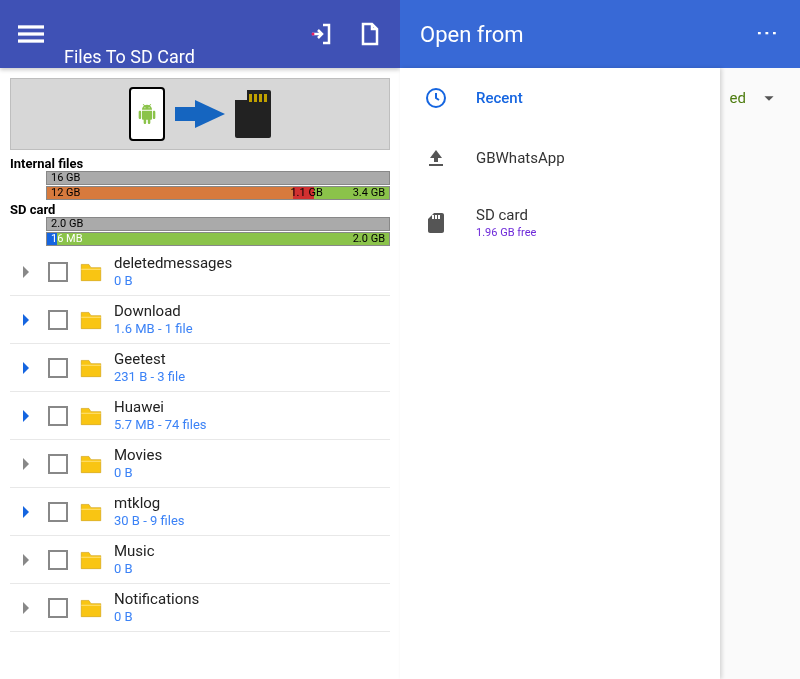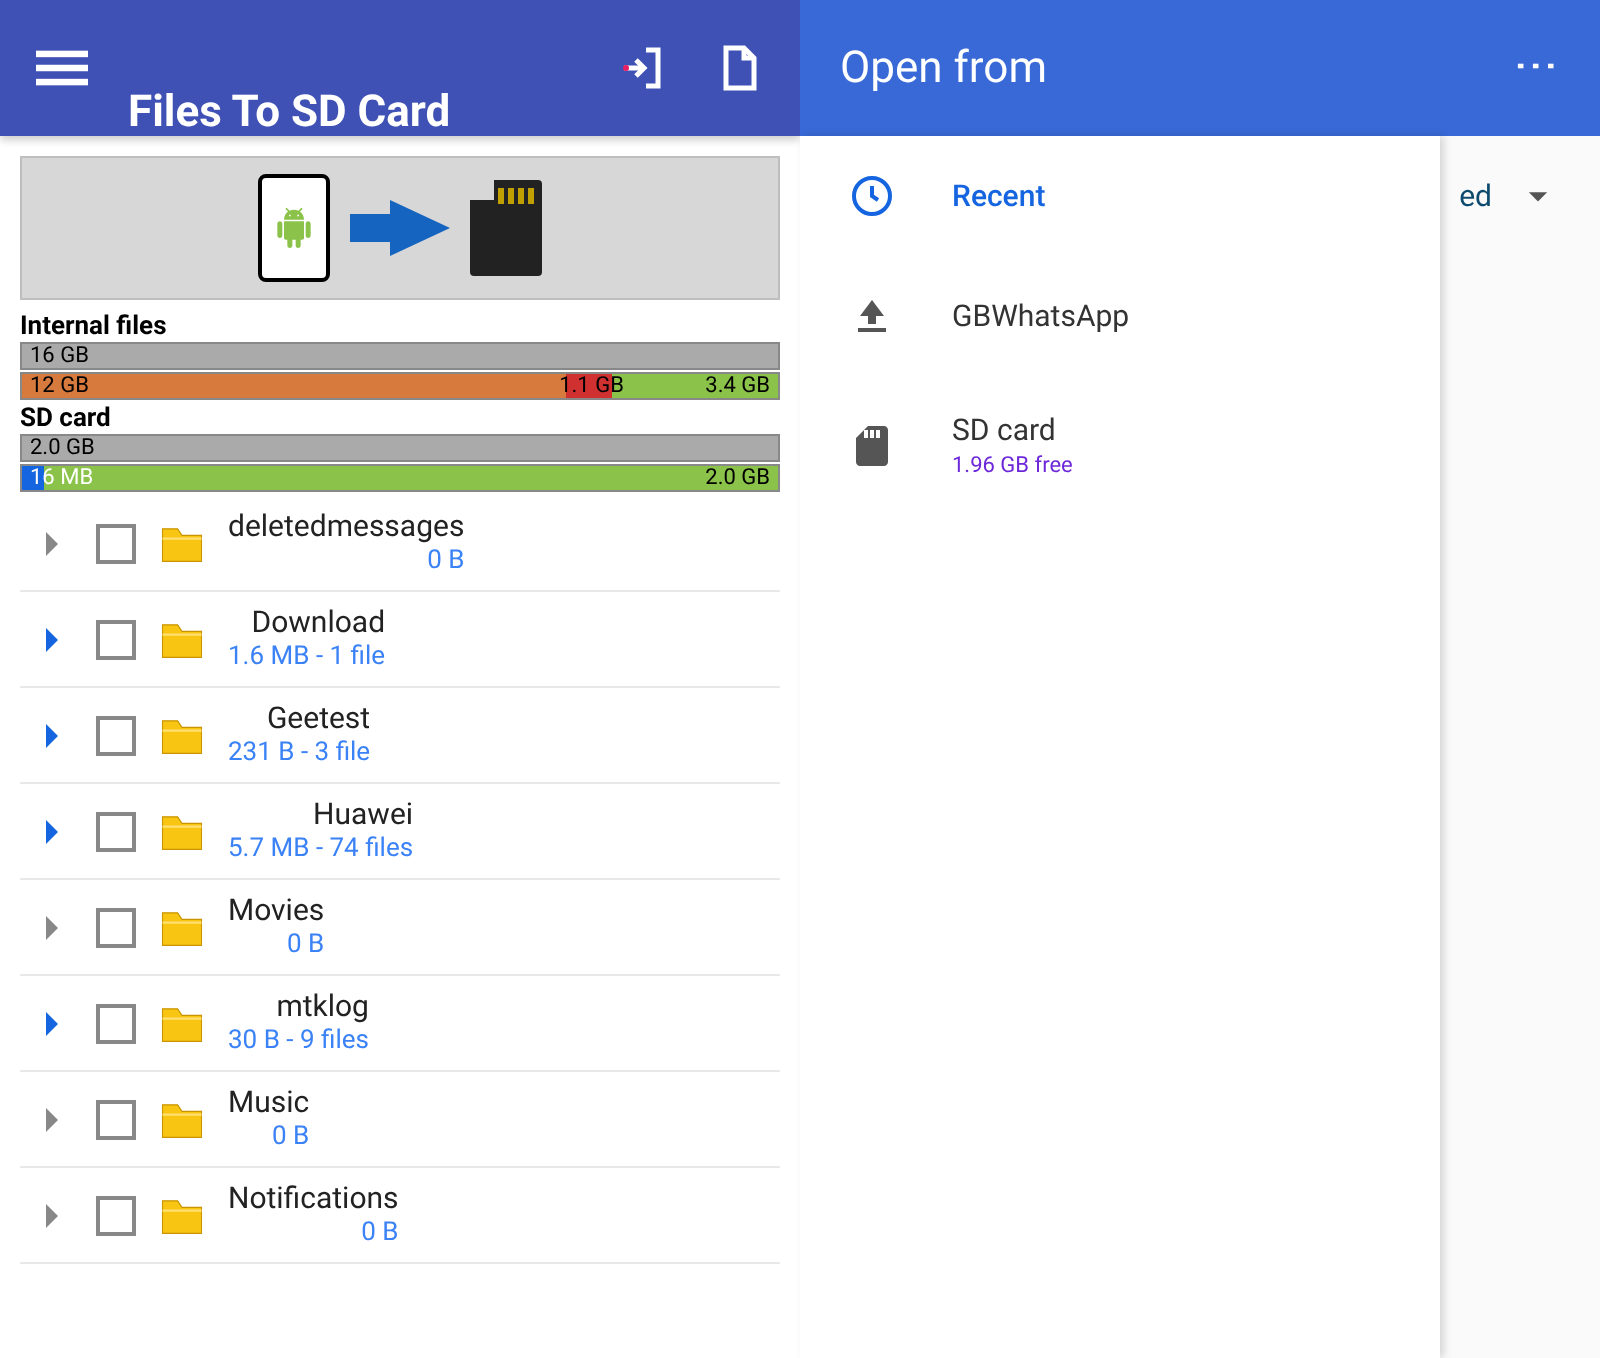--- a/index.html
+++ b/index.html
@@ -18,21 +18,21 @@
     .appbar-left {
       background: #3f51b5;
       height: 68px;
       display: flex;
       align-items: center;
       padding: 0 18px;
       gap: 20px;
       color: #fff;
       box-shadow: 0 2px 4px rgba(0,0,0,.2);
     }
-    .appbar-left .title { font-size: 22px; font-weight: 700; flex: 1; margin-top: 45px; }
+    .appbar-left .title { font-size: 18px; font-weight: 400; flex: 1; margin-top: 45px; }
     .menu-icon, .act-icon { width: 26px; height: 26px; display:flex; align-items:center; justify-content:center; cursor:pointer; }
     .act-icons { display: flex; gap: 22px; }
 
     
     .left-body { flex:1; overflow-y: auto; padding: 10px 10px 0 10px; }
     .banner {
       height: 72px;
       background: #d7d7d7;
       display: flex; align-items: center; justify-content: center;
       border: 1px solid #bebebe;
@@ -42,40 +42,40 @@
     .phone { width:36px; height:54px; border:2px solid #000; border-radius:4px; display:flex; align-items:center; justify-content:center; background:#fff;}
     .arrow-big { width:0;height:0;border-top:14px solid transparent;border-bottom:14px solid transparent;border-left:30px solid #1565c0; position:relative;}
     .arrow-stem {position:absolute;left:-48px;top:-7px;width:20px;height:14px;background:#1565c0;}
     .sdcard-pic { width:36px; height:48px; background:#222; border-radius:2px; position:relative;}
     .sdcard-notch {position:absolute;left:0;top:0;width:12px;height:10px;background:#d7d7d7;}
     .sdcard-pins {position:absolute;top:4px;right:4px;display:flex;gap:2px;}
     .sdcard-pin{width:3px;height:8px;background:#c0a000;}
 
     
     .storage-label { font-size: 13px; font-weight:700; color:#000; }
-    .bar { height: 14px; display:flex; position:relative; background:#aaa; border:1px solid #888; margin-bottom:1px;}
+    .bar { height: 14px; display:flex; position:relative; background:#aaa; border:1px solid #888; margin-bottom:1px;margin-left:36px;}
     .seg { height:100%; }
     .bar-text { position:absolute; font-size:11px; line-height:12px; padding:0 4px;}
     .bar-text.left { left:0; }
     .bar-text.right { right:0; }
 
     
     .file-list { margin-top: 2px; }
     .file-row {
       display:flex; align-items:center; gap:10px;
       height: 48px;
       border-bottom: 1px solid #e8e8e8;
       padding: 0 4px;
     }
     .file-row.selected { background:#e4edfa; }
     .chev { width:24px; height:24px; display:flex;align-items:center;justify-content:center; cursor:pointer;}
     .checkbox { width:20px; height:20px; border:2px solid #888; background:#fff; display:flex;align-items:center;justify-content:center;cursor:pointer;}
     .checkbox.checked::after { content:"✔"; color:#1565c0; font-size:16px; font-weight:bold; line-height:1; }
     .folder-icon { width:26px; height:26px;}
-    .file-text { display:flex; flex-direction:column; line-height:1.25;align-items:flex-end;}
+    .file-text { display:flex; flex-direction:column; line-height:1.25;}
     .file-name { font-size:15px; color:#222;}
     .file-sub { font-size:13px; color:#3b82f6;}
     .file-row.selected .file-name { font-weight:700; color:#0f4dc7;}
     .file-row.selected .file-sub { color:#1565e0;}
 
     
     .appbar-right {
       background:#3869d6;
       height:68px;
       display:flex; align-items:center;
@@ -90,21 +90,21 @@
       display:flex; align-items:center; gap:28px;
       padding: 18px 24px;
       cursor:pointer;
     }
     .r-icon {width:24px;height:24px;display:flex;align-items:center;justify-content:center;}
     .r-text { display:flex; flex-direction:column; gap:2px;}
     .r-title { font-size:15px; color:#333;}
     .r-sub { font-size:11px; color:#6d28d9;}
     .r-item.active .r-title { color:#1565e0; font-weight:500;text-align:center;}
 
-    .underlay { position:absolute; top:68px; right:0; height:60px; width:76px; display:flex; align-items:center; justify-content:flex-end; padding-right:20px; gap:12px; color:#0c4a6e; font-size:15px;}
+    .underlay { position:absolute; top:68px; right:0; height:60px; width:76px; display:flex; align-items:center; justify-content:flex-end; padding-right:20px; gap:12px; color:#4d7c0f; font-size:15px;}
   </style>
 </head>
 <body>
 
 <div class="left-pane">
   <div class="appbar-left">
     <div class="menu-icon">
       <svg viewBox="0 0 24 24" width="26" height="26" fill="#fff">
           <rect y="4" width="24" height="3"></rect>
           <rect y="10.5" width="24" height="3"></rect>

